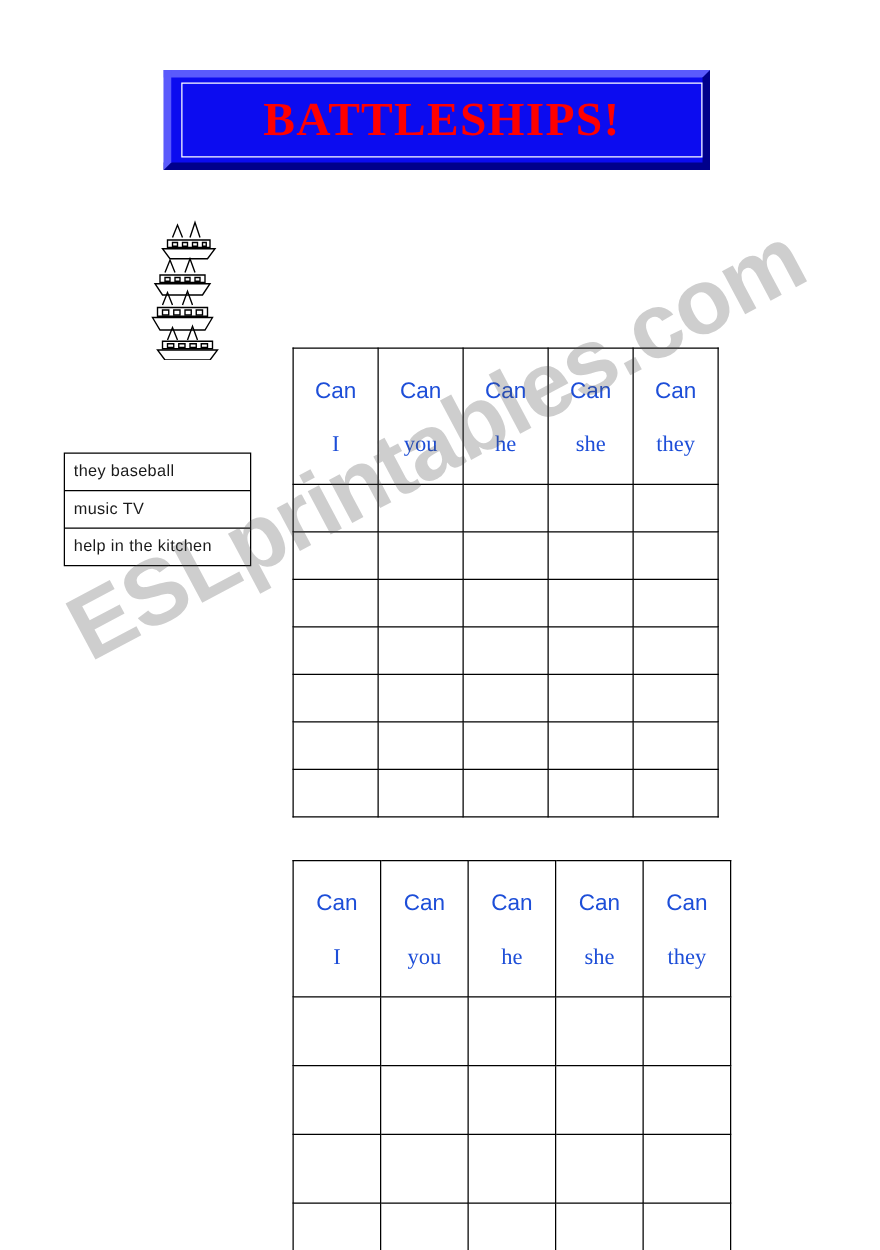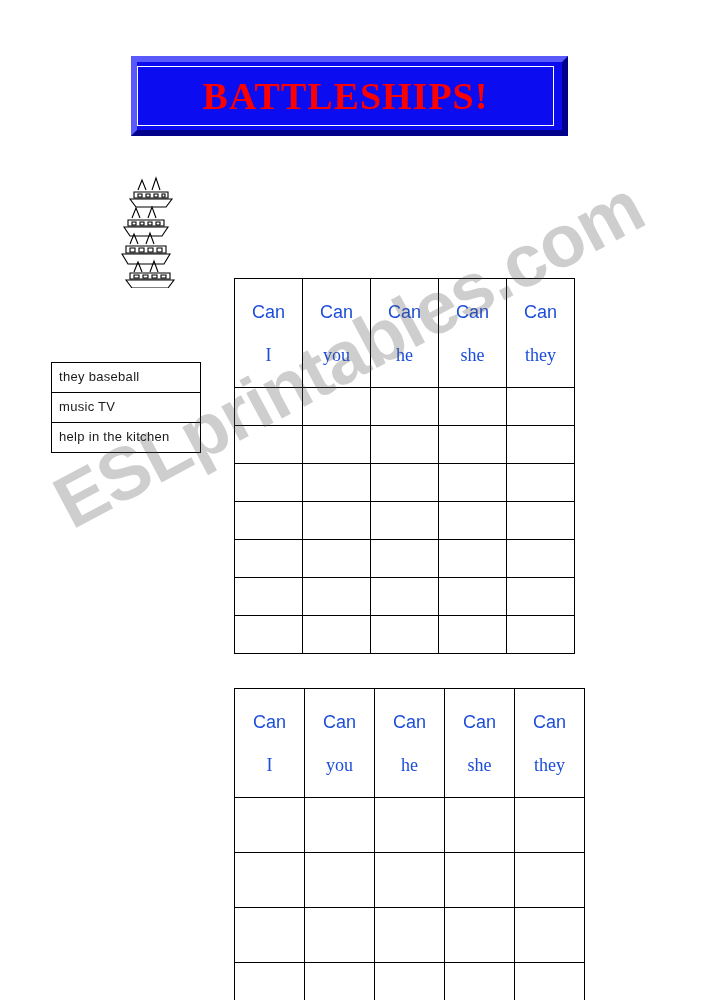--- a/index.html
+++ b/index.html
@@ -30,21 +30,21 @@
     width: 437px;
     height: 80px;
     background: #0c0cf0;
     box-sizing: border-box;
     border-top: 6px solid #5a5afc;
     border-left: 6px solid #5a5afc;
     border-right: 6px solid #00008b;
     border-bottom: 6px solid #00008b;
     display: flex;
     align-items: center;
-    justify-content: flex-start;
+    justify-content: flex-end;
   }
   .title-inner {
     width: calc(100% - 8px);
     height: calc(100% - 8px);
     border: 1px solid #ffffff;
     display: flex;
     align-items: center;
     justify-content: center;
     box-sizing: border-box;
   }

